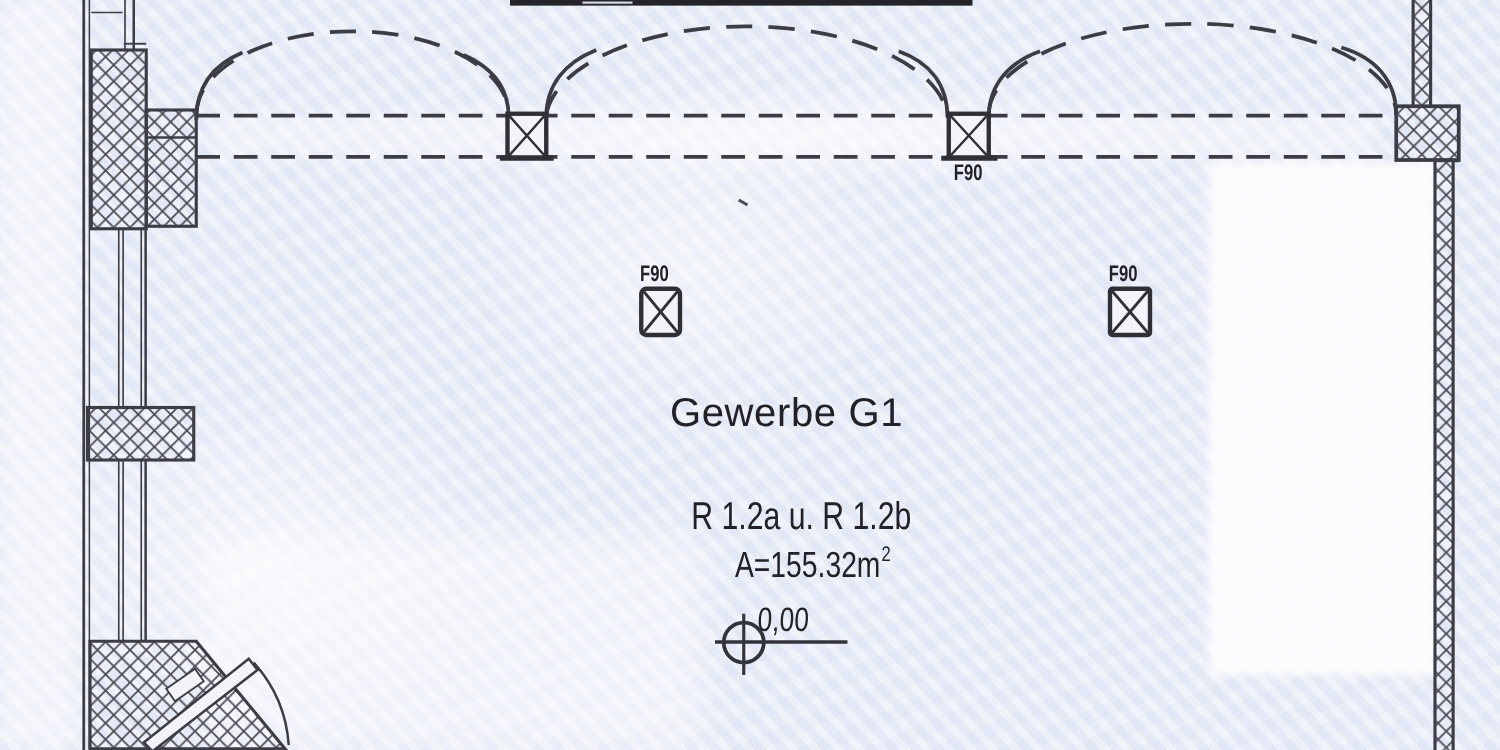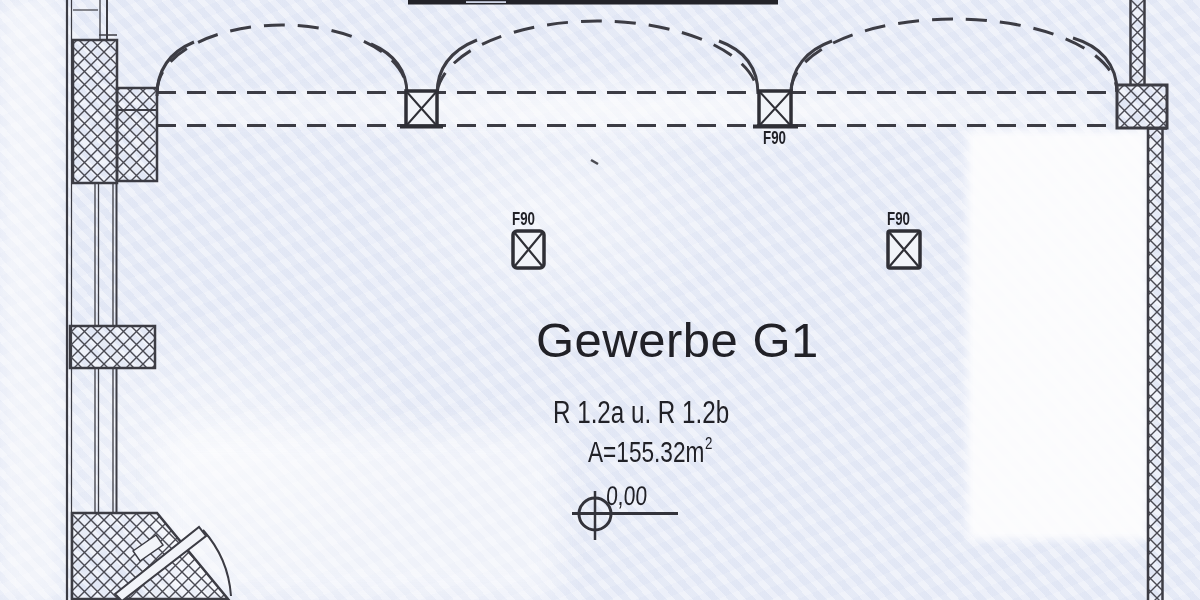--- a/index.html
+++ b/index.html
@@ -13,21 +13,21 @@
     content:"";position:absolute;inset:0;pointer-events:none;
     background:
       radial-gradient(ellipse 300px 200px at 18% 75%, rgba(255,255,255,.55), rgba(255,255,255,0) 70%),
       radial-gradient(ellipse 260px 180px at 46% 35%, rgba(255,255,255,.45), rgba(255,255,255,0) 70%),
       radial-gradient(ellipse 500px 60px  at 53% 18%, rgba(255,255,255,.5),  rgba(255,255,255,0) 75%),
       repeating-linear-gradient(47deg, rgba(210,218,238,.25) 0 7px, rgba(255,255,255,.22) 7px 13px),
       repeating-linear-gradient(-23deg, rgba(222,228,244,.18) 0 11px, rgba(255,255,255,.15) 11px 21px);
   }
   .patch{position:absolute;background:#fdfdfe;pointer-events:none;}
   .txt{position:absolute;color:#212127;white-space:nowrap;}
-  .t-title{font-size:49px;letter-spacing:.5px;}
+  .t-title{font-size:32px;letter-spacing:.5px;}
   .t-cond{transform-origin:0 0;transform:scaleX(.78);}
   .t-room{font-size:31px;}
   .t-area{font-size:29px;}
   .t-area sup{font-size:17px;position:relative;top:-2px;left:1px;}
   .t-level{font-size:27px;transform:scaleX(.78) skewX(-4deg);}
   .t-f90{font-size:18px;font-weight:bold;transform:scaleX(.74);}
   svg{position:absolute;left:0;top:0;}
 </style>
 </head>
 <body>

